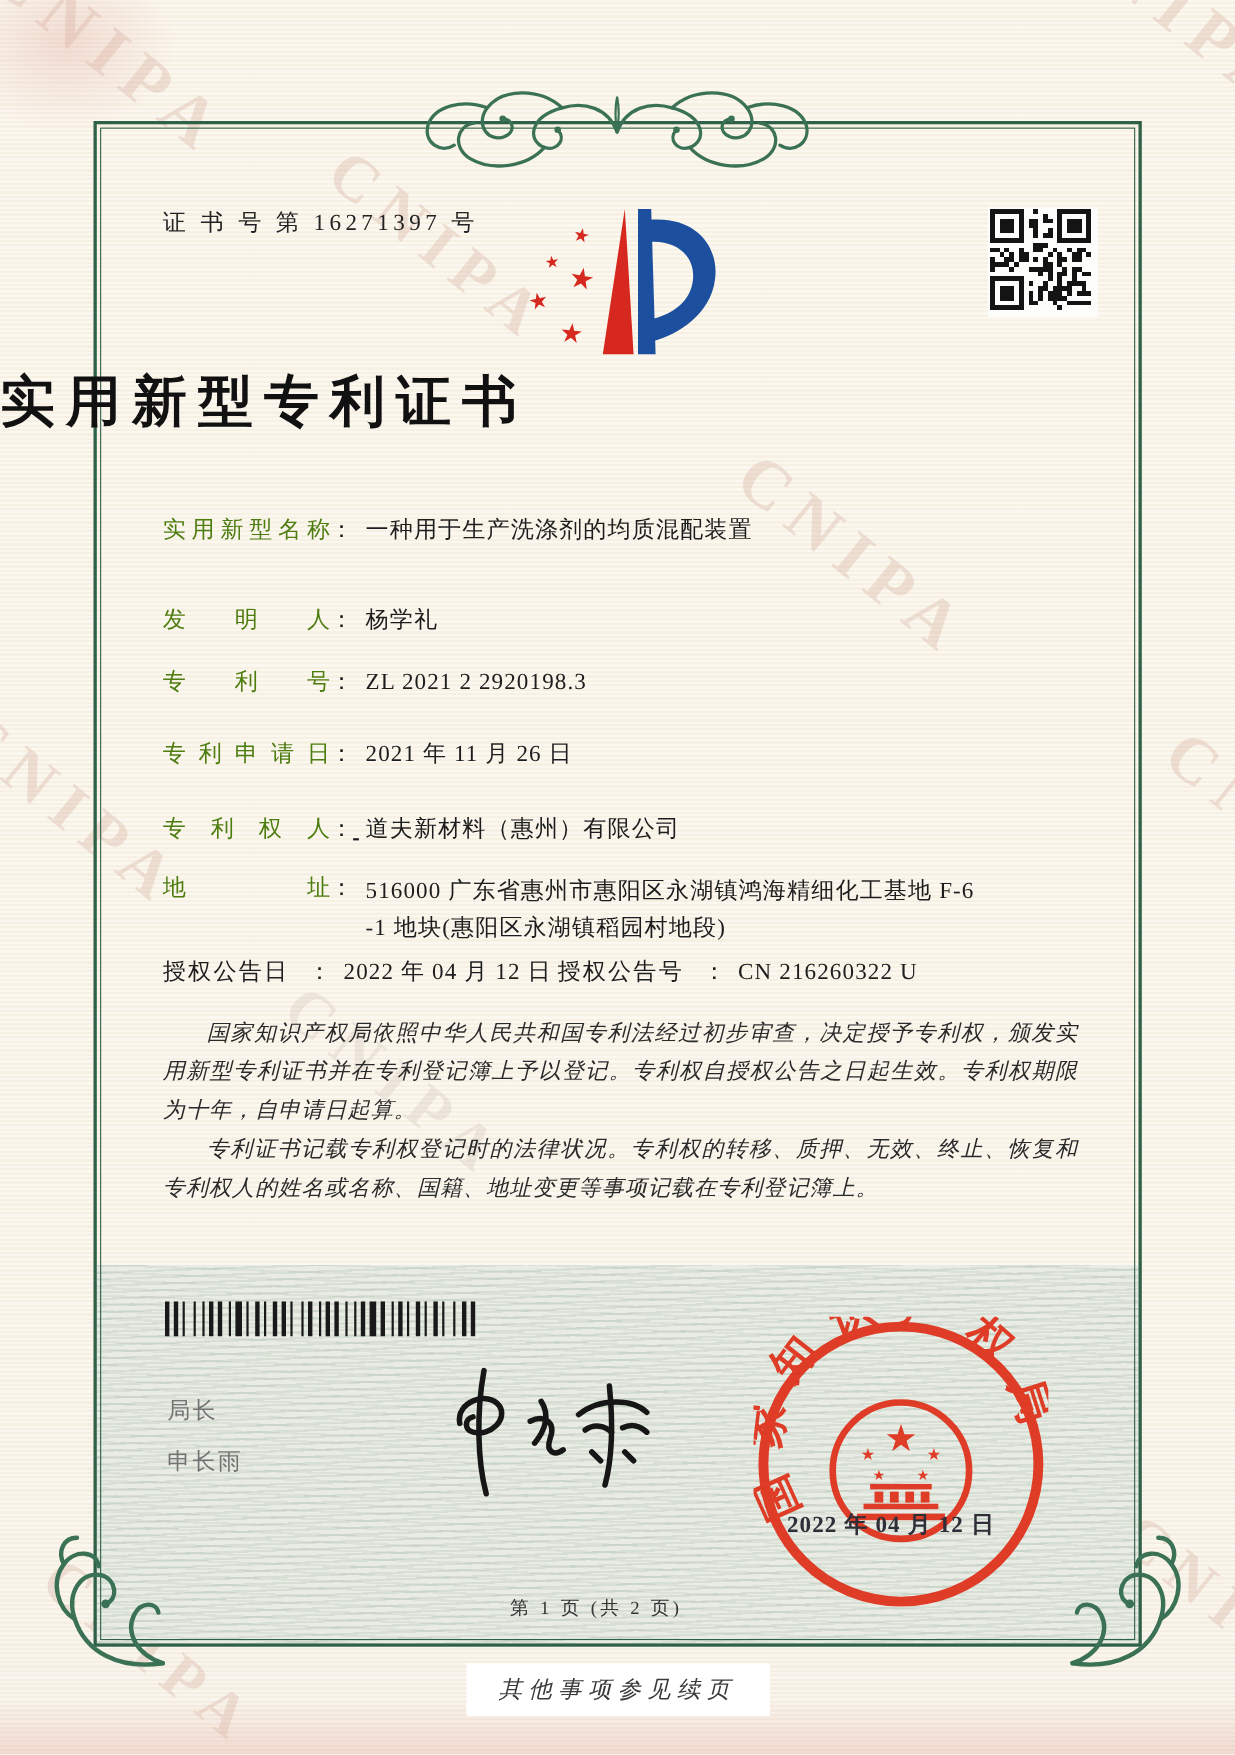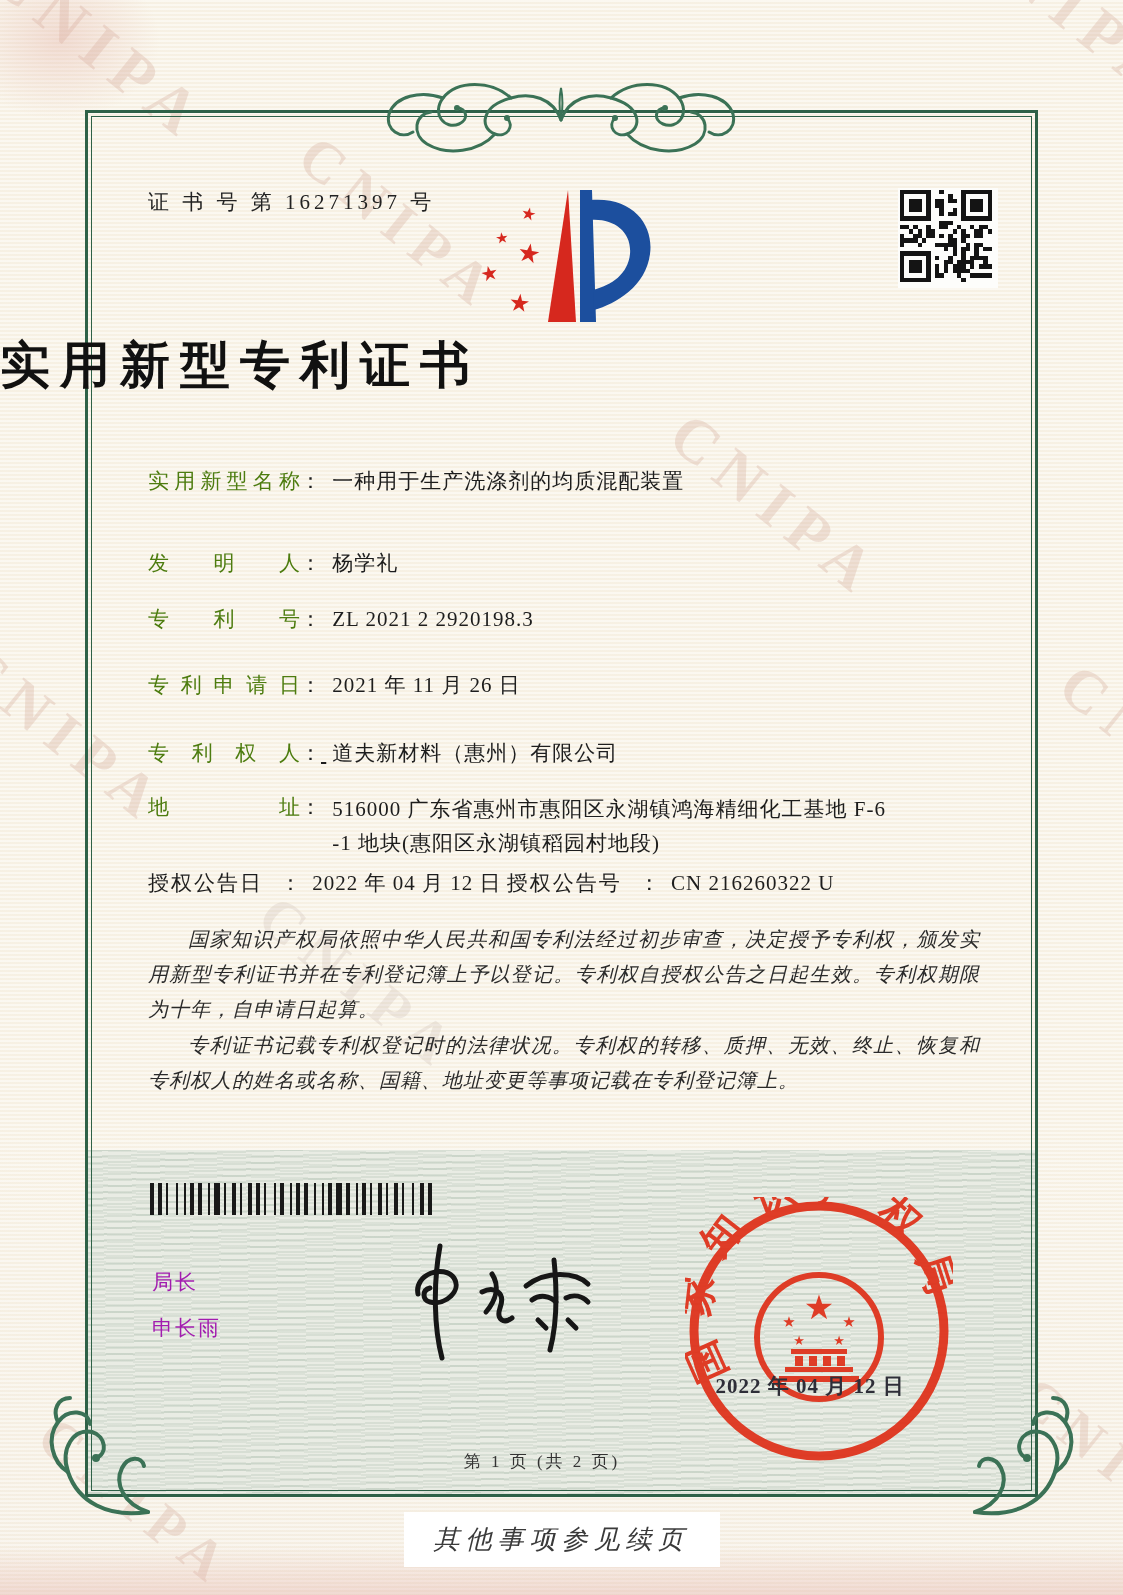--- a/index.html
+++ b/index.html
@@ -50,31 +50,31 @@
   .fvalue{display:inline-block;vertical-align:top;margin-left:6px;letter-spacing:1px;white-space:pre-line;}
   .addr .fvalue{max-width:700px;line-height:34px;}
   .grant-label{display:inline-block;width:132px;letter-spacing:2px;}
   .grant-pair2{}
   .para{
     position:absolute;left:148px;width:832px;font-size:20px;line-height:35px;
     text-indent:2em;color:#2a2a2a;letter-spacing:1px;text-align:justify;
     font-style:italic;
   }
   .barcode{left:150px;top:1183px;}
-  .signer{left:152px;font-size:21px;font-family:"Liberation Sans","DejaVu Sans",sans-serif;color:#a21caf;letter-spacing:2px;}
+  .signer{left:152px;font-size:21px;font-family:"Liberation Sans","DejaVu Sans",sans-serif;color:#737373;letter-spacing:2px;}
   .sig-svg{left:400px;top:1232px;}
   .seal{left:685px;top:1197px;}
   .seal-date{
     left:700px;top:1372px;width:220px;text-align:center;font-size:21px;
     color:#2e2e38;letter-spacing:1px;font-weight:bold;
   }
   .page-no{left:0;top:1450px;width:1084px;text-align:center;font-size:17px;letter-spacing:3px;color:#333;}
   .footer-note{
     left:50%;top:1512px;transform:translateX(-50%);
-    background:#ffffff;padding:10px 30px;font-size:26px;letter-spacing:6px;color:#3a3a3a;
+    background:#ffffff;padding:10px 30px;font-size:21px;letter-spacing:6px;color:#3a3a3a;
     font-style:italic;
   }
   .corner-pink-tl{
     position:absolute;left:-40px;top:-40px;width:200px;height:160px;
     background:radial-gradient(closest-side, rgba(224,170,160,.35), rgba(224,170,160,0));
   }
   .bottom-pink{
     position:absolute;left:0;bottom:0;width:1123px;height:50px;
     background:linear-gradient(0deg, rgba(228,178,168,.40), rgba(228,178,168,0));
   }

